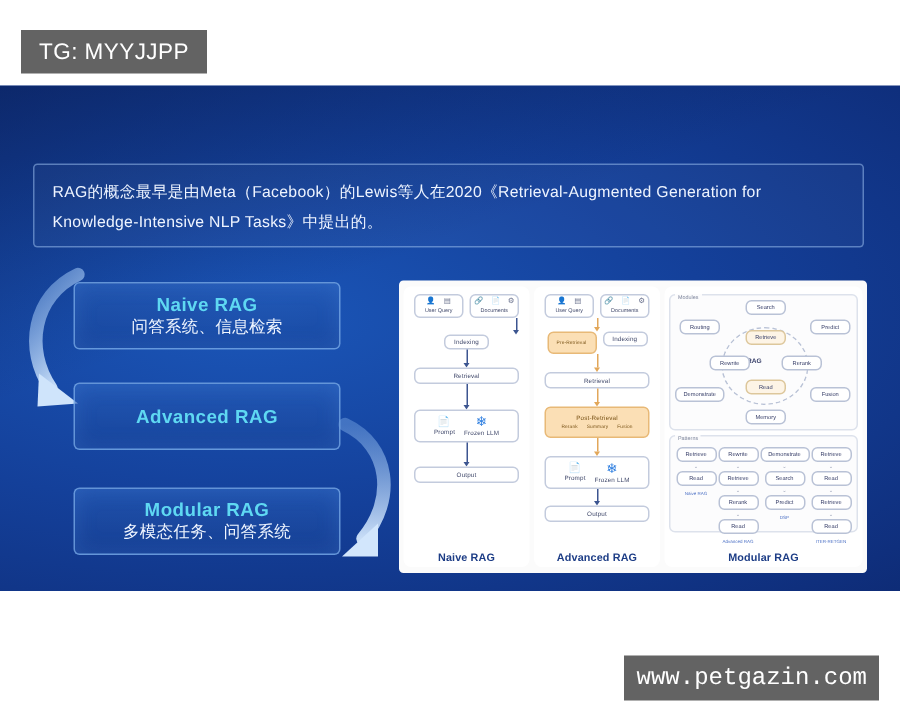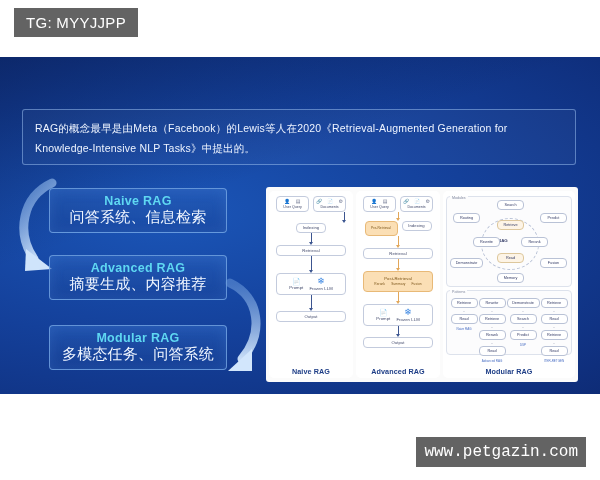--- a/index.html
+++ b/index.html
@@ -1,21 +1,21 @@
 <!DOCTYPE html>
 <html><head>
 <meta charset="utf-8">
 <style>
   * { margin:0; padding:0; box-sizing:border-box; }
   html,body { width:600px; height:480px; background:#ffffff;
     font-family:"Liberation Sans","DejaVu Sans",sans-serif; overflow:hidden; }
   #root { position:relative; width:600px; height:480px; background:#fff; }
 
   
-  .tg-badge { position:absolute; left:14px; top:8px; background:#636363;
+  .tg-badge { position:absolute; left:14px; top:20px; background:#636363;
     color:#fff; font-size:15px; padding:6px 12px; letter-spacing:.3px; }
 
   
   .slide { position:absolute; left:0; top:57px; width:600px; height:337px;
     background:
       radial-gradient(120% 90% at 28% 46%, #1b56b8 0%, #14409a 42%, #0f2f7d 78%, #0c2569 100%);
     overflow:hidden; }
   .slide::before{ content:""; position:absolute; inset:0;
     background:linear-gradient(160deg, rgba(8,26,78,.55) 0%, rgba(8,26,78,0) 38%); }
 
@@ -32,21 +32,21 @@
   
   .stage { position:absolute; width:178px; height:45px; z-index:4;
     border:1px solid rgba(125,175,235,.75); border-radius:4px;
     background:linear-gradient(180deg, rgba(42,96,186,.55) 0%, rgba(24,66,150,.55) 100%);
     box-shadow:inset 0 0 14px rgba(90,150,230,.22);
     display:flex; flex-direction:column; align-items:center; justify-content:center; }
   .stage.s1 { left:49px; top:131px; }
   .stage.s2 { left:49px; top:198px; }
   .stage.s3 { left:49px; top:268px; }
   .stage-title { color:#5fd8f2; font-size:12.5px; font-weight:bold; letter-spacing:.3px; }
-  .stage-sub { color:#f0f6ff; font-size:15px; margin-top:0; letter-spacing:.2px; }
+  .stage-sub { color:#f0f6ff; font-size:11px; margin-top:0; letter-spacing:.2px; }
 
   .arrow { position:absolute; z-index:3; }
   .arrow.a1 { left:8px; top:120px; }
   .arrow.a2 { left:218px; top:218px; }
 
   
   .figure { position:absolute; left:266px; top:130px; width:312px; height:195px;
     background:#fbfbfb; border-radius:3px; z-index:4; display:flex; padding:4px 3px; gap:3px; }
   .col { background:#fff; border-radius:5px; position:relative;
     display:flex; flex-direction:column; align-items:center; padding-top:5px; }
@@ -132,21 +132,20 @@
       <path d="M12 8 C 42 22, 46 58, 24 84" stroke="url(#ag2)" stroke-width="9" fill="none" stroke-linecap="round"></path>
       <path d="M34 74 L 10 96 L 34 96 Z" fill="#d2e6fc"></path>
     </svg>
 
     <div class="stage s1">
       <div class="stage-title">Naive RAG</div>
       <div class="stage-sub">问答系统、信息检索</div>
     </div>
     <div class="stage s2">
       <div class="stage-title">Advanced RAG</div>
-      <div class="stage-sub">摘要生成、内容推荐</div>
     </div>
     <div class="stage s3">
       <div class="stage-title">Modular RAG</div>
       <div class="stage-sub">多模态任务、问答系统</div>
     </div>
 
     <div class="figure">
 
       <div class="col c1">
         <div style="display:flex;gap:4px;">

